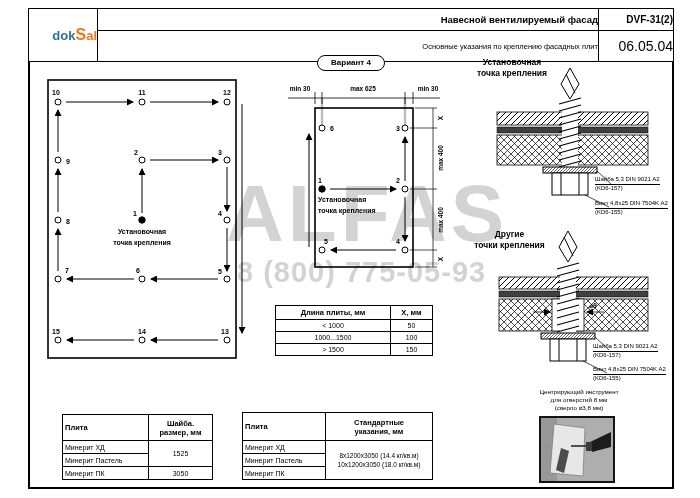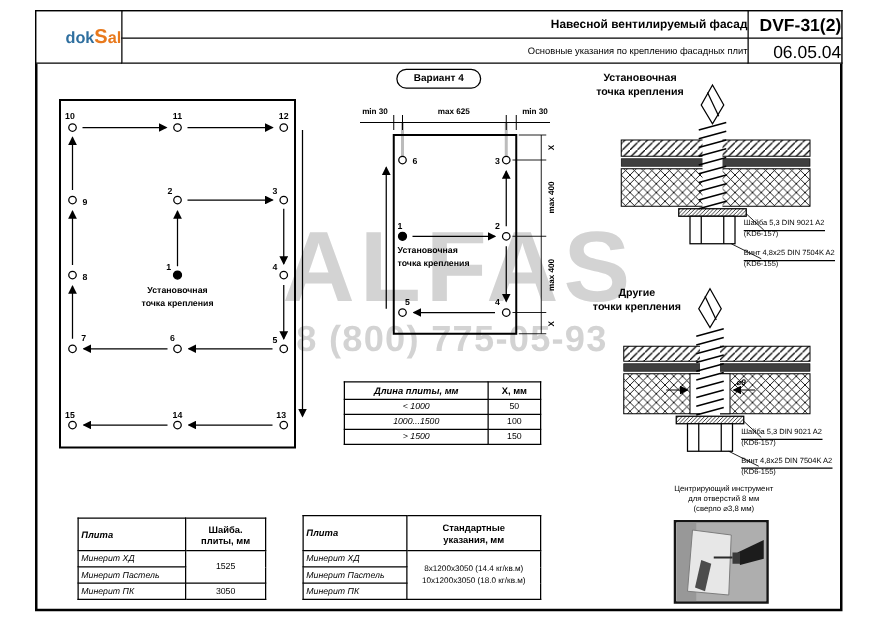--- a/index.html
+++ b/index.html
@@ -7,21 +7,21 @@
         font-family:"Liberation Sans", sans-serif;color:#000;}
   .abs{position:absolute;}
   
   #frame{left:28px;top:8px;width:646px;height:481px;border:2px solid #000;box-sizing:border-box;z-index:2;}
   
   table.hdr{border-collapse:collapse;table-layout:fixed;z-index:4;}
   table.hdr td{border:1.4px solid #000;padding:0;vertical-align:middle;text-align:right;background:#fff;}
   .logo-cell{width:68px;}
   .hdr-title{font-size:9.5px;font-weight:bold;}
   .hdr-sub{font-size:7.5px;}
-  .hdr-doc{width:74px;font-size:14px;font-weight:bold;}
+  .hdr-doc{width:74px;font-size:10px;font-weight:bold;}
   .hdr-date{font-size:14px;}
   .logo{font-weight:bold;font-size:13px;letter-spacing:0;}
   .logo .blue{color:#2f6f9f;}
   .logo .orange{color:#e8791d;}
   .logo .big{font-size:16px;}
   
   .wm{z-index:1;font-weight:800;color:#b9b9b9;opacity:.62;white-space:nowrap;}
   #wm-brand{left:226px;top:168px;font-size:80px;letter-spacing:4px;}
   #wm-phone{left:237px;top:256px;font-size:29px;letter-spacing:1px;}
   
@@ -44,21 +44,21 @@
   
   #tool-cap{left:519px;top:388px;width:120px;font-size:6.2px;line-height:8px;text-align:center;z-index:4;}
   
   #photo{left:539px;top:416px;width:72px;height:63px;border:2px solid #141414;box-sizing:content-box;z-index:4;}
   
   table.tb{border-collapse:collapse;table-layout:fixed;background:#fff;z-index:4;}
   table.tb td,table.tb th{border:1px solid #000;padding:0 2px;font-size:7px;overflow:hidden;}
   table.tb th{font-size:7.5px;font-weight:bold;}
   table.tb{border:1.6px solid #000;}
   .thick-b{border-bottom:1.6px solid #000 !important;}
-  .thick-r{border-right:1.6px solid #000 !important;font-style:italic;}
+  .thick-r{border-right:1.6px solid #000 !important;}
   .tl{text-align:left;}
   .tc{text-align:center;}
   #x-table{left:275px;top:305px;width:158px;}
   #max-table{left:62px;top:414px;width:151px;}
   #std-table{left:242px;top:412px;width:191px;}
   .two-line{line-height:9px;}
 </style>
 </head>
 <body>
 
@@ -71,21 +71,21 @@
 
   <table class="hdr abs" style="left:28px;top:8px;width:646px;">
     <tbody>
         <tr style="height:22px;">
       <td class="logo-cell" rowspan="2">
         <span class="logo"><span class="blue">dok</span><span class="orange big">S</span><span class="orange">al</span></span>
       </td>
       <td class="hdr-title">Навесной вентилируемый фасад</td>
       <td class="hdr-doc">DVF-31(2)</td>
     </tr>
-    <tr style="height:20px;">
+    <tr style="height:31px;">
       <td class="hdr-sub">Основные указания по креплению фасадных плит</td>
       <td class="hdr-date">06.05.04</td>
     </tr>
   </tbody>
     </table>
 
   <div class="abs" id="badge">Вариант 4</div>
 
   <svg id="draw" class="abs" width="700" height="498" viewBox="0 0 700 498">
     <defs>
@@ -356,21 +356,21 @@
     </tr>
   </tbody>
     </table>
 
   <table class="tb abs" id="max-table">
     <tbody>
         <tr style="height:26px;">
       <th class="tl thick-b thick-r" style="width:81px;">Плита</th>
       <th class="tc thick-b two-line">
         <span>Шайба.</span><br>
-        <span>плиты, мм</span>
+        <span>размер, мм</span>
       </th>
     </tr>
     <tr style="height:13px;">
       <td class="tl thick-r">Минерит ХД</td>
       <td class="tc" rowspan="2">1525</td>
     </tr>
     <tr style="height:13px;">
       <td class="tl thick-r">Минерит Пастель</td>
     </tr>
     <tr style="height:13px;">

